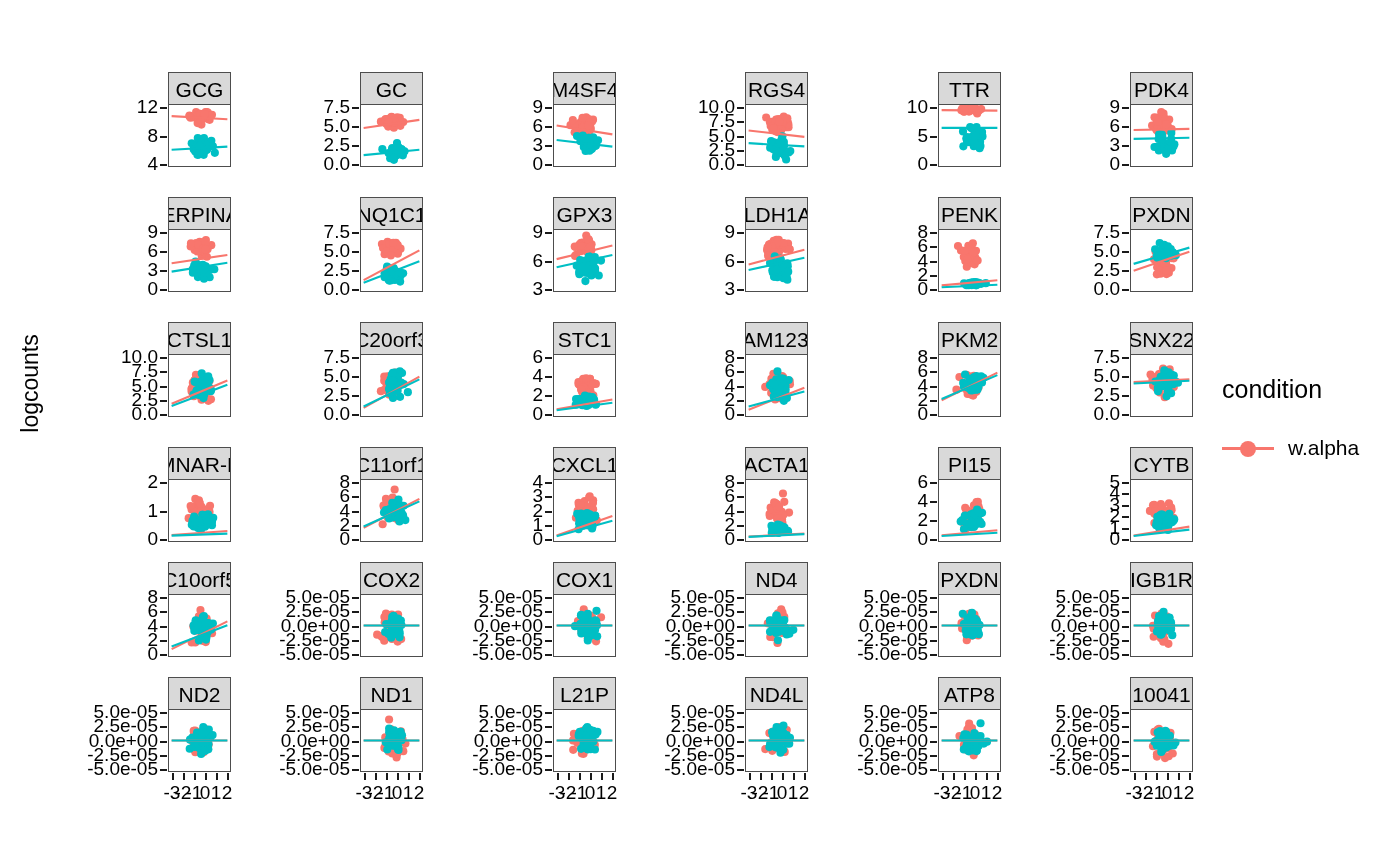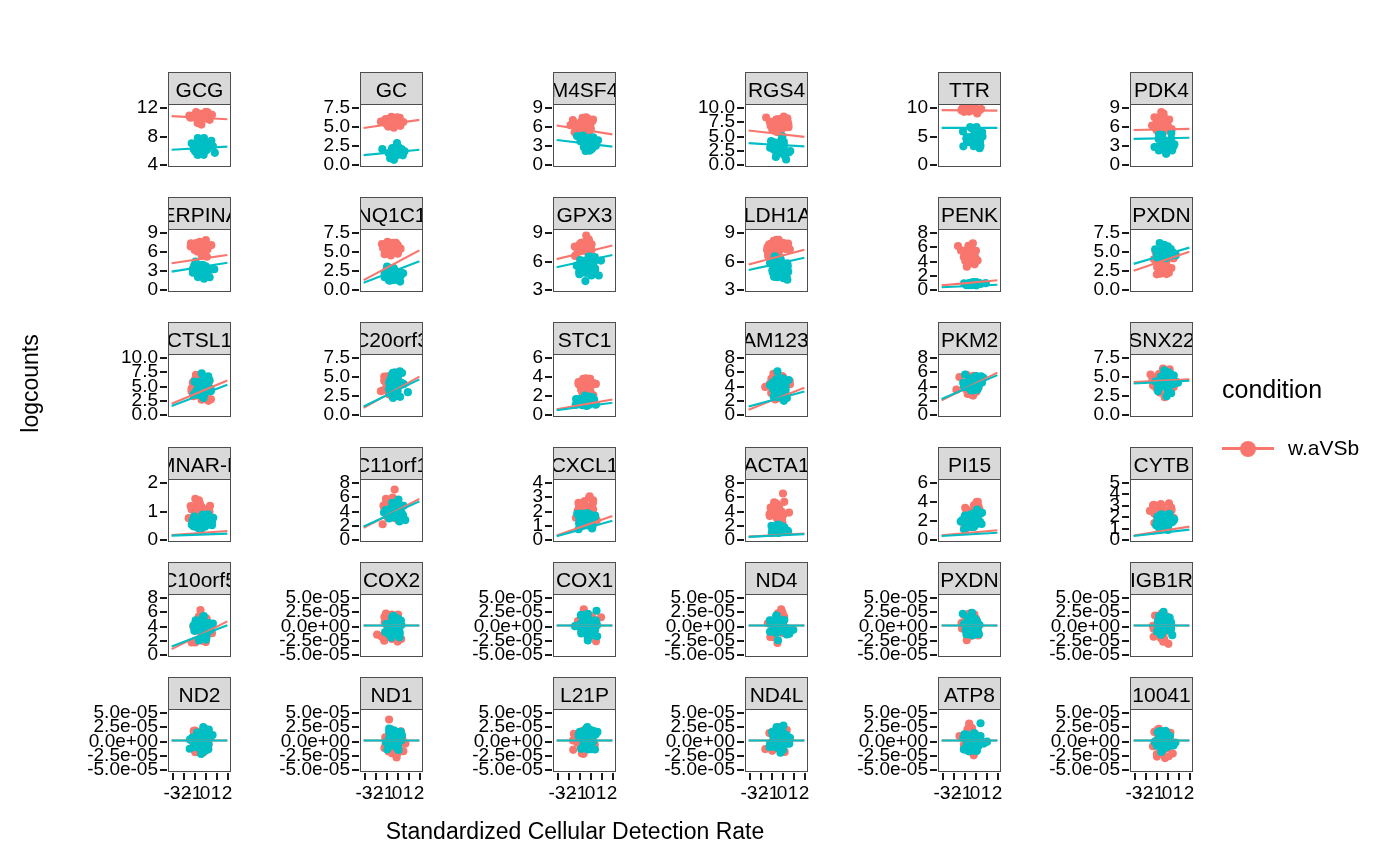--- a/index.html
+++ b/index.html
@@ -85,21 +85,20 @@
   }
   .legend-label{font-size:21px;}
 </style>
 </head>
 <body>
 
 <div id="root">
 
 
   <div class="ylab">logcounts</div>
-  <div class="xlab">Standardized Cellular Detection Rate</div>
 
   <div id="facets">
       <div class="panel" style="left: 168px; top: 72px;">
         <div class="strip">
           <span>GCG</span>
         </div>
         <div class="pbox">
           <svg viewBox="0 0 63 63" preserveAspectRatio="none">
             <circle cx="32.63" cy="15.47" r="4.2" fill="#F8766D"></circle>
             <circle cx="33.41" cy="14.94" r="4.2" fill="#F8766D"></circle>
@@ -3720,18 +3719,18 @@
     </div>
 
   <div class="legend">
     <div class="legend-title">condition</div>
     <div id="legend-items">
         <div class="legend-row">
           <div class="legend-key">
             <div class="lline" style="background: rgb(248, 118, 109);"></div>
             <div class="ldot" style="background: rgb(248, 118, 109);"></div>
           </div>
-          <div class="legend-label">w.aVSb</div>
+          <div class="legend-label">w.alpha</div>
         </div>
       </div>
   </div>
 
 </div>
 
 </body></html>

